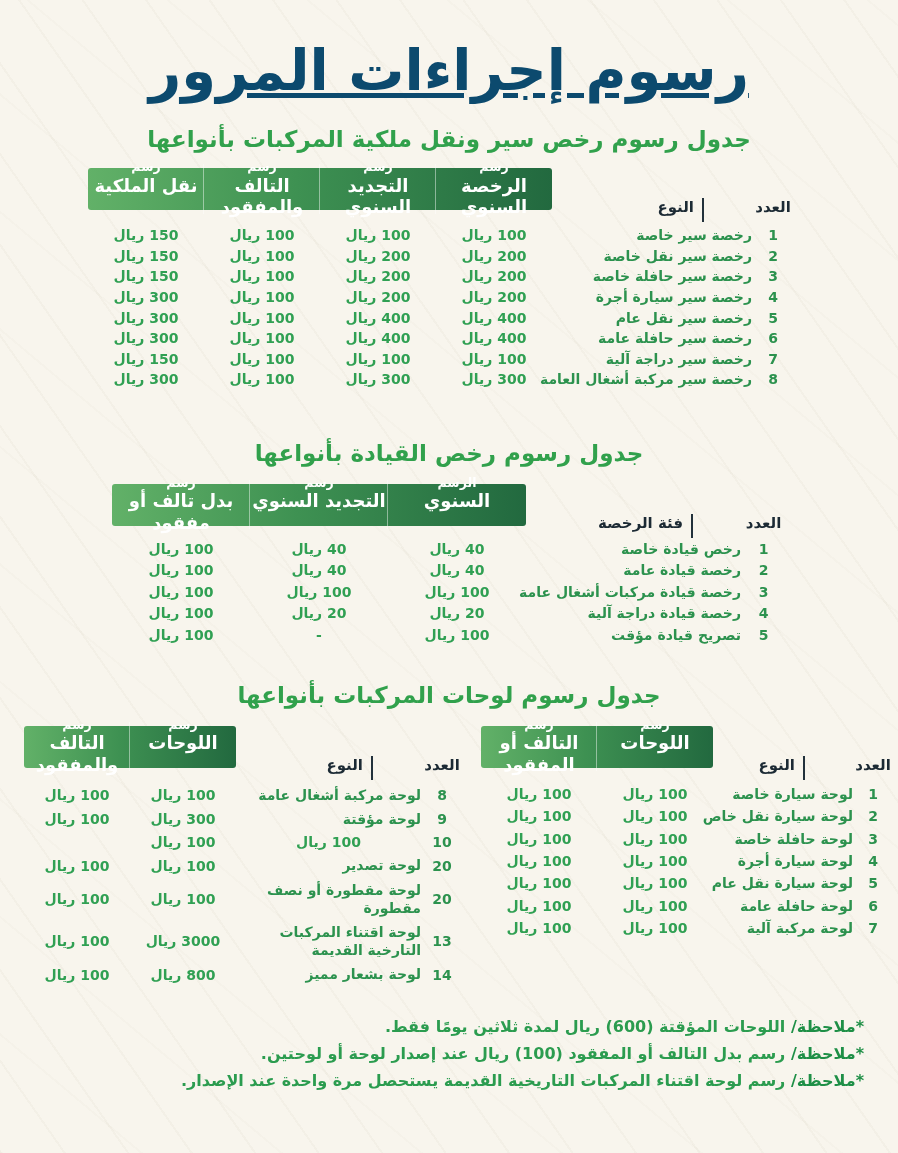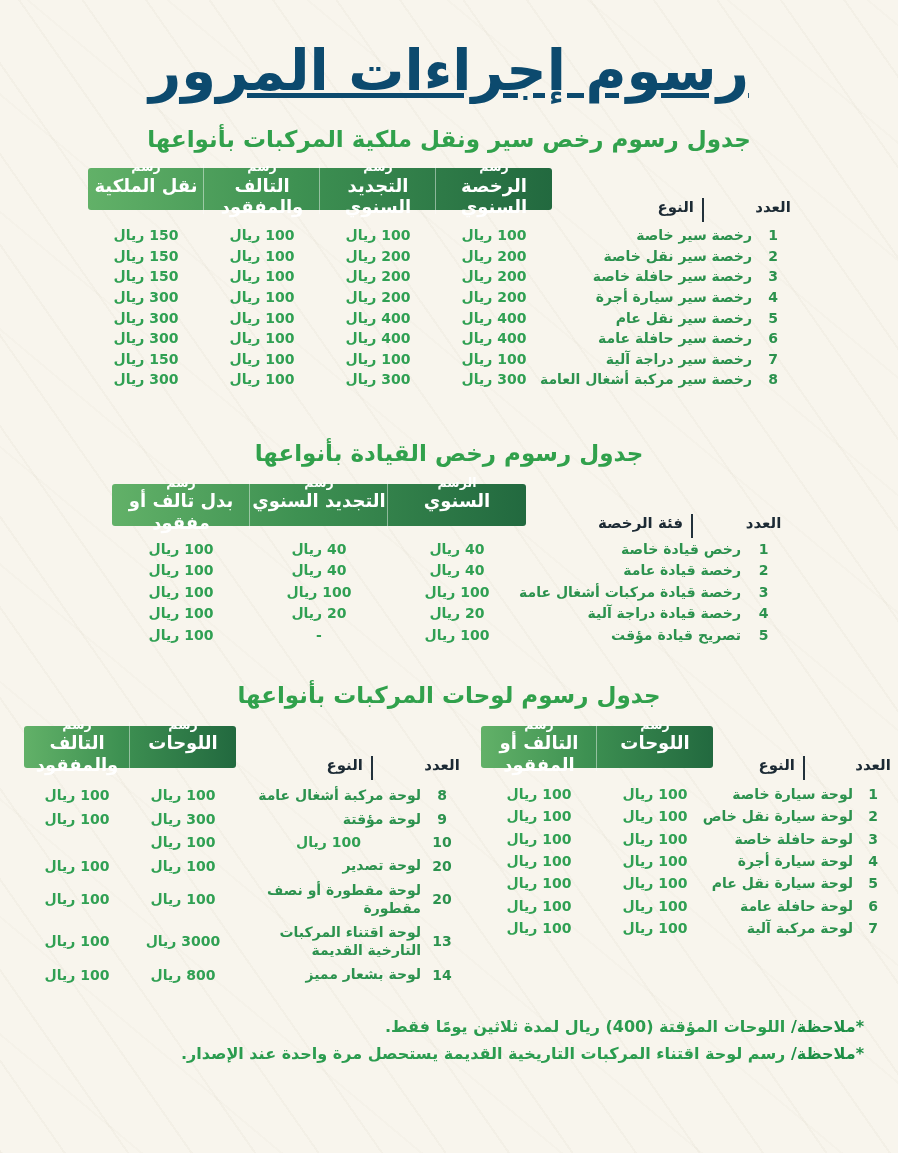--- a/index.html
+++ b/index.html
@@ -455,23 +455,27 @@
           </div>
       </div>
 
     </div>
   </section>
 
   <div class="notes">
 
       <div class="note">
         <span class="note-prefix">*ملاحظة/</span>
-        <span>اللوحات المؤقتة (400) ريال لمدة ثلاثين يومًا فقط.</span>
-      </div>
-
+        <span>اللوحات المؤقتة (600) ريال لمدة ثلاثين يومًا فقط.</span>
+      </div>
+
+      <div class="note">
+        <span class="note-prefix">*ملاحظة/</span>
+        <span>رسم بدل التالف أو المفقود (100) ريال عند إصدار لوحة أو لوحتين.</span>
+      </div>
 
       <div class="note">
         <span class="note-prefix">*ملاحظة/</span>
         <span>رسم لوحة اقتناء المركبات التاريخية القديمة يستحصل مرة واحدة عند الإصدار.</span>
       </div>
     </div>
 
 </div>
 
 </body></html>

